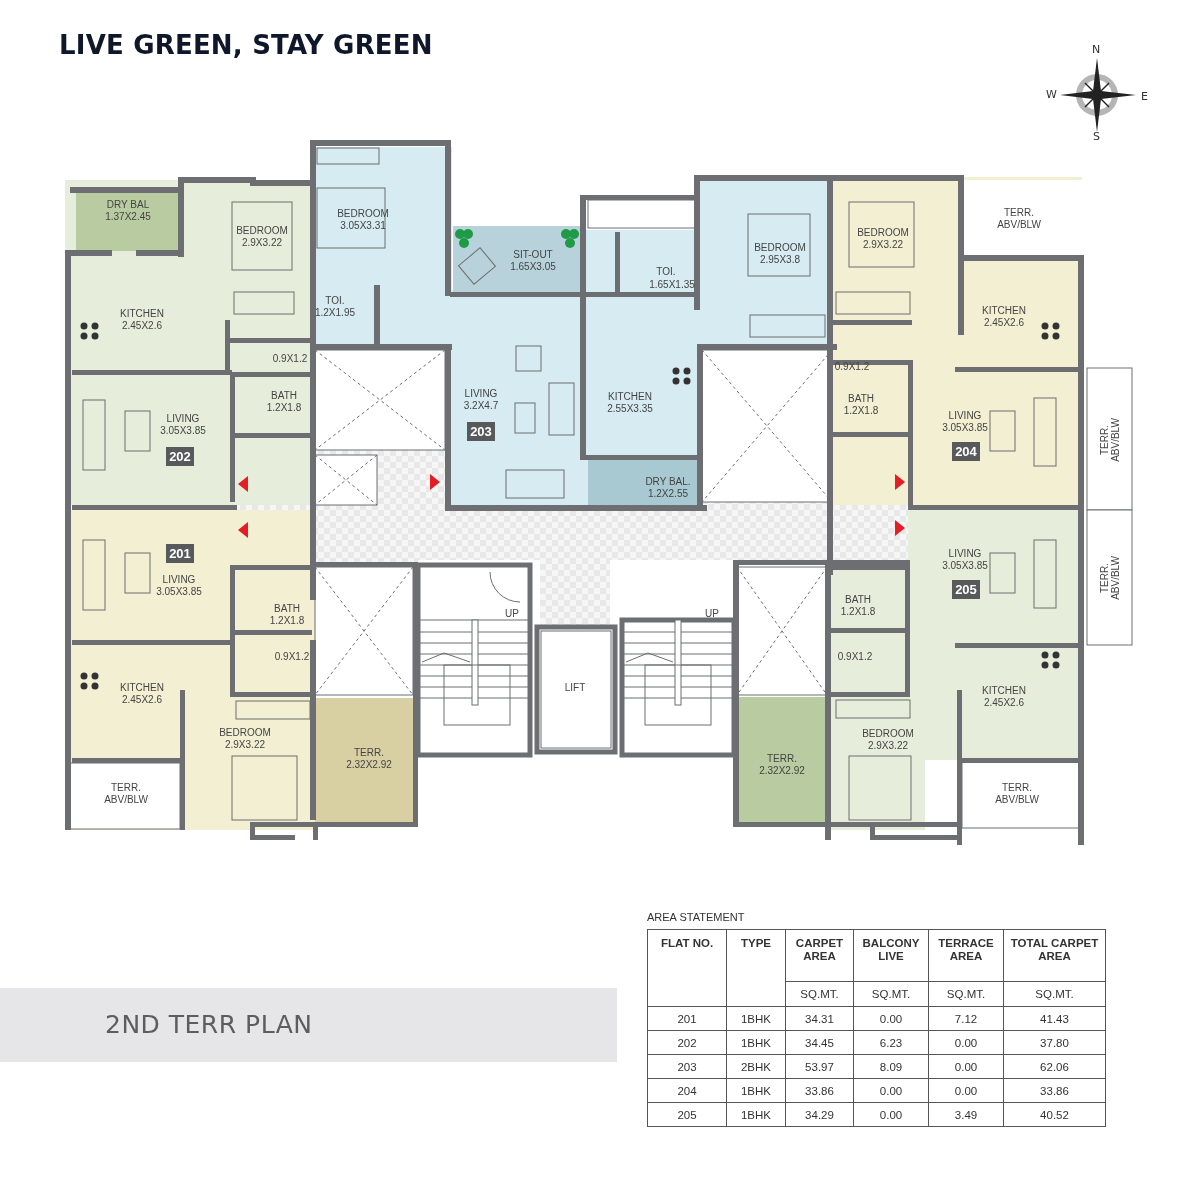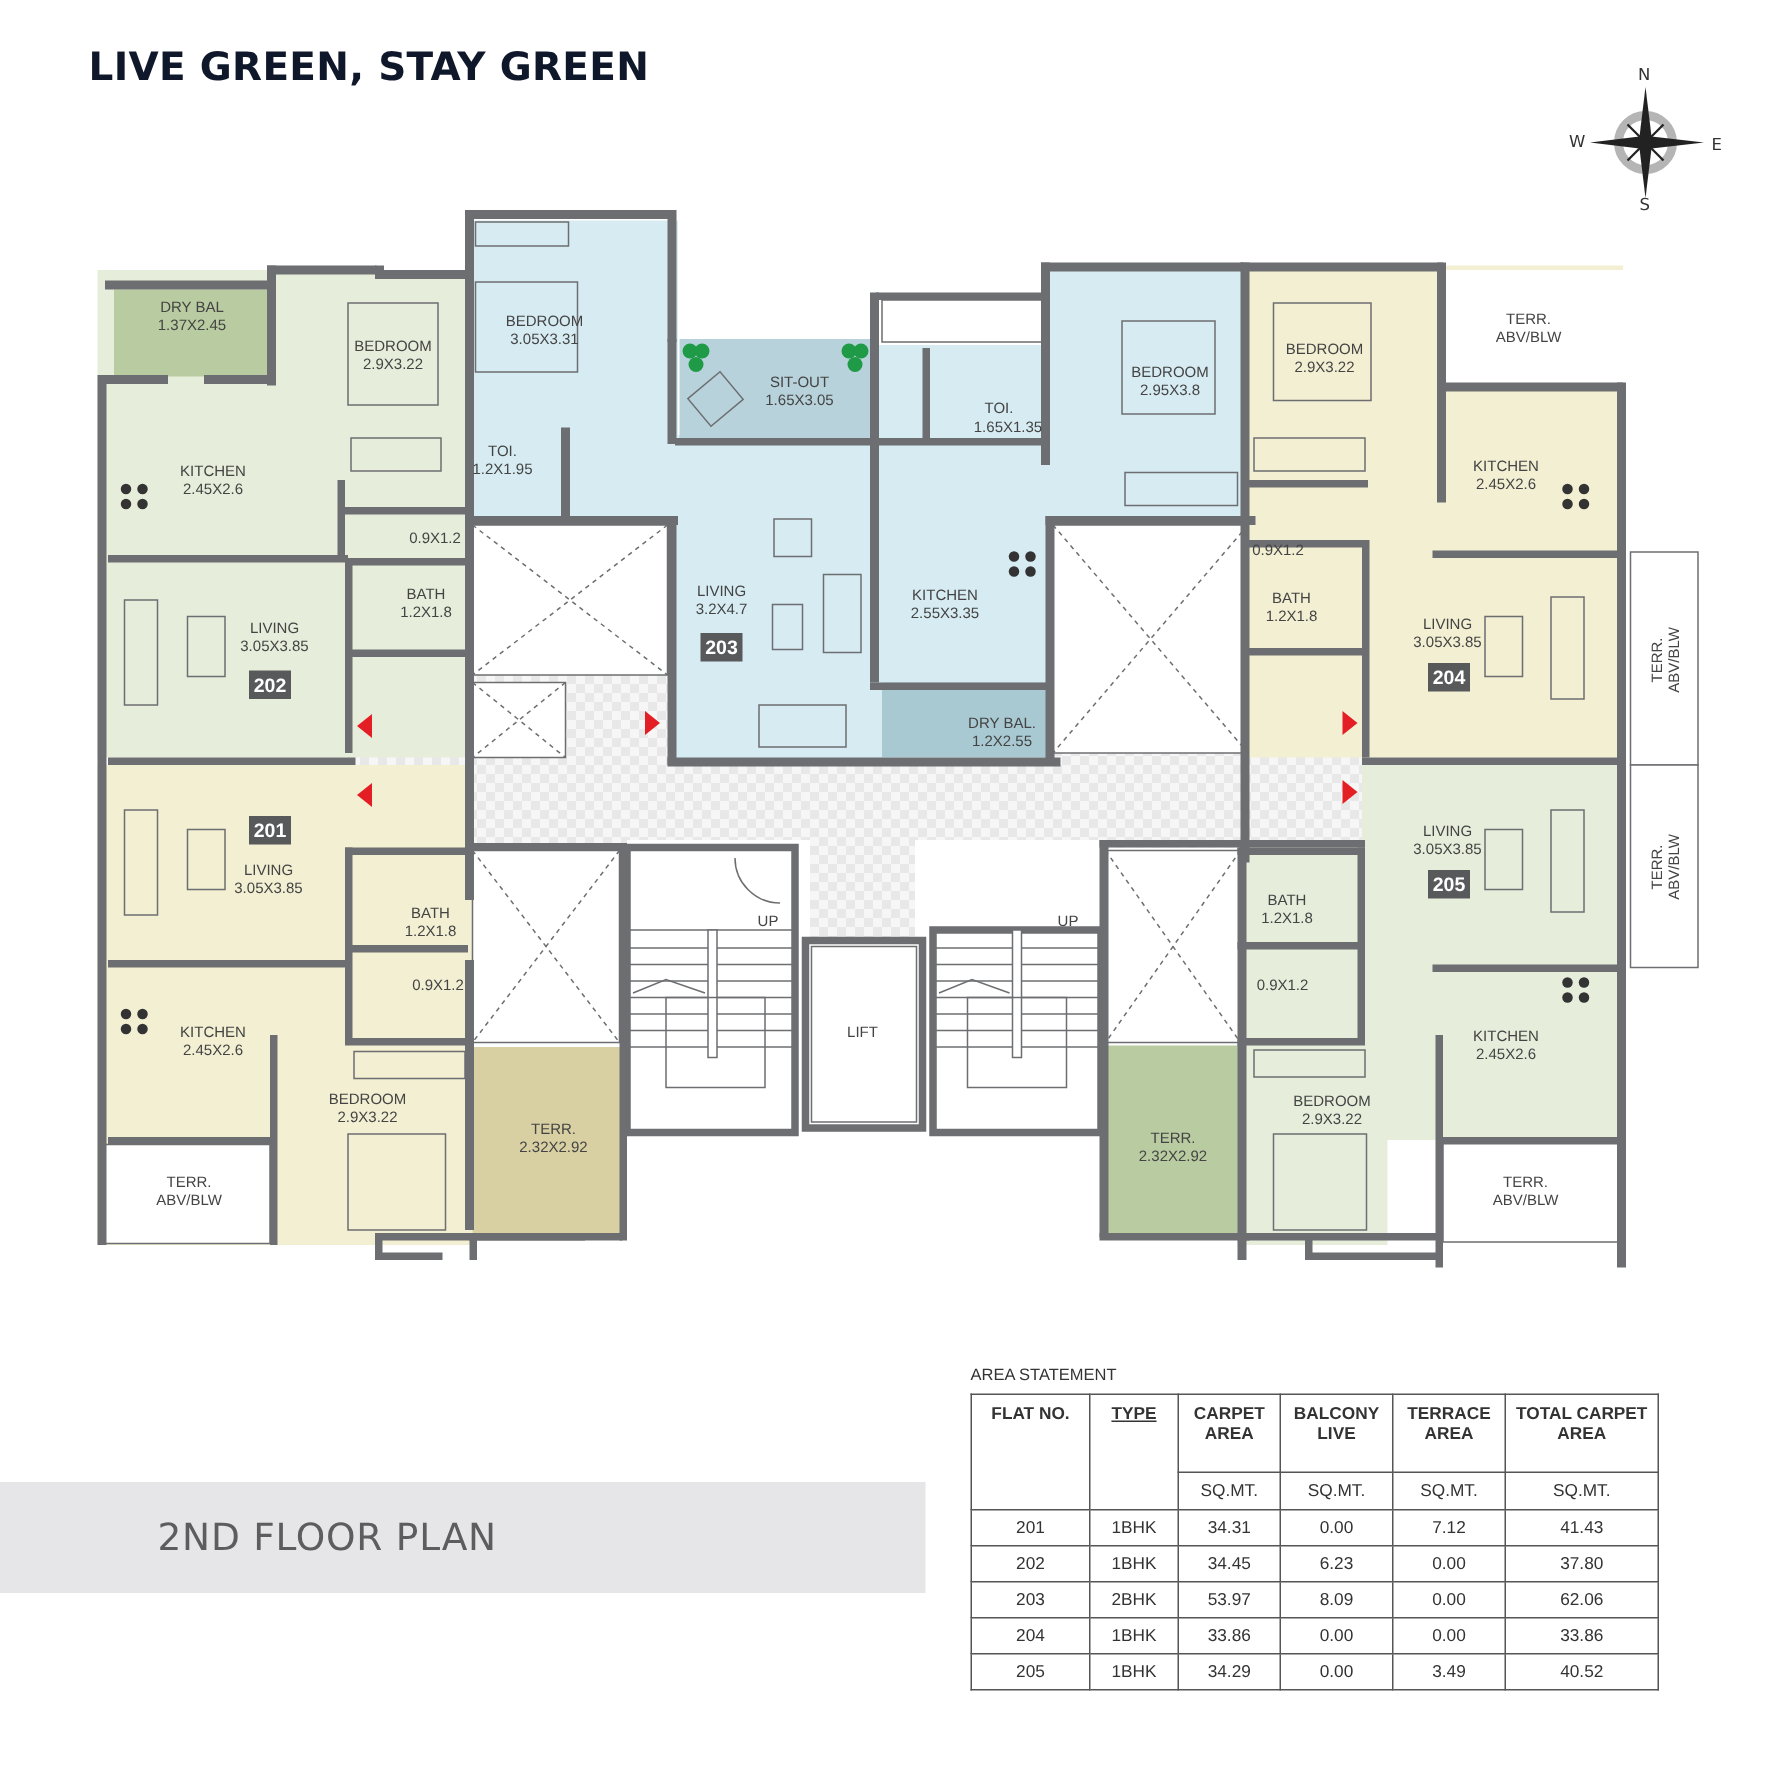--- a/index.html
+++ b/index.html
@@ -376,29 +376,29 @@
     <text x="0" y="11">ABV/BLW</text>
   </g>
 
   <text x="575" y="691">LIFT</text>
   <text x="512" y="617">UP</text>
   <text x="712" y="617">UP</text>
 </svg>
 </div>
 
 <div class="titlebar">
-  <span>2ND FLOOR PLAN</span>
+  <span>2ND TERR PLAN</span>
 </div>
 
 <div class="area-title">AREA STATEMENT</div>
 <table class="area">
   <thead>
     <tr>
       <th style="width:78px;" rowspan="2">FLAT NO.</th>
-      <th style="width:58px;text-decoration:underline;" rowspan="2">TYPE</th>
+      <th style="width:58px;" rowspan="2">TYPE</th>
       <th style="width:67px;">CARPET AREA</th>
       <th style="width:74px;">BALCONY LIVE</th>
       <th style="width:74px;">TERRACE AREA</th>
       <th style="width:101px;">TOTAL CARPET AREA</th>
     </tr>
     <tr>
       <td class="unit">SQ.MT.</td>
       <td class="unit">SQ.MT.</td>
       <td class="unit">SQ.MT.</td>
       <td class="unit">SQ.MT.</td>

